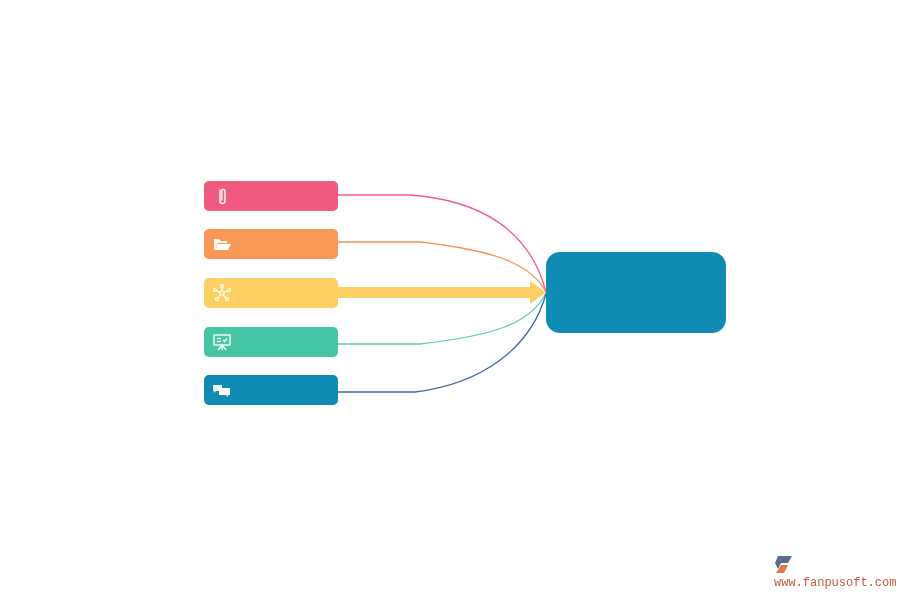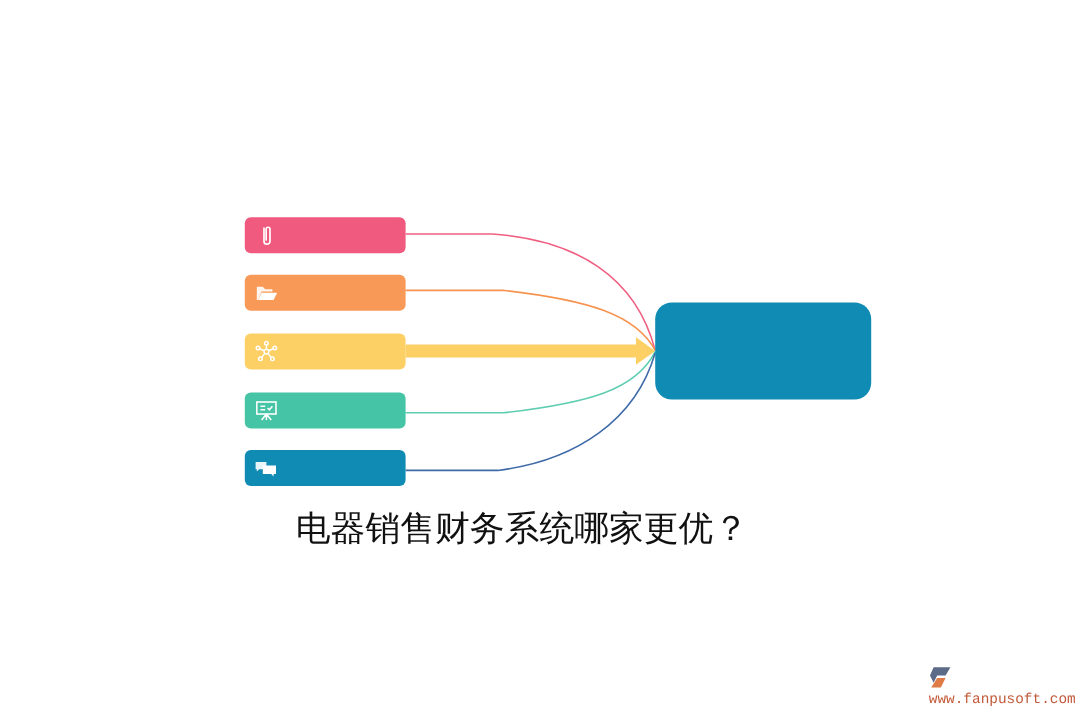--- a/index.html
+++ b/index.html
@@ -57,21 +57,20 @@
 <div class="src" style="top:375px;background:#108bb4">
   <svg class="ic" viewBox="0 0 20 20">
     <path d="M1 5 h9 v6 H4 l-2 2 v-2 H1 Z" fill="#fff" opacity="0.9"></path>
       <path d="M7 8 h11 v7 h-2 v2 l-2 -2 H7 Z" fill="#fff"></path>
   </svg>
 </div>
 
 <div class="hub" style="background:#108bb4"></div>
 
 <div class="title">
-  <div>电器销售财务系统哪家更优？</div>
 </div>
 
 <div class="logo">
   <svg class="mark" viewBox="0 0 22 20">
       <path d="M6 1 H20 L16 8 H9 L6 14 L3 8 Z" fill="#5c6b87"></path>
       <path d="M9 10 H16 L12 18 H4 Z" fill="#e07b45"></path>
     </svg>
   <span class="url">www.fanpusoft.com</span>
 </div>
 

